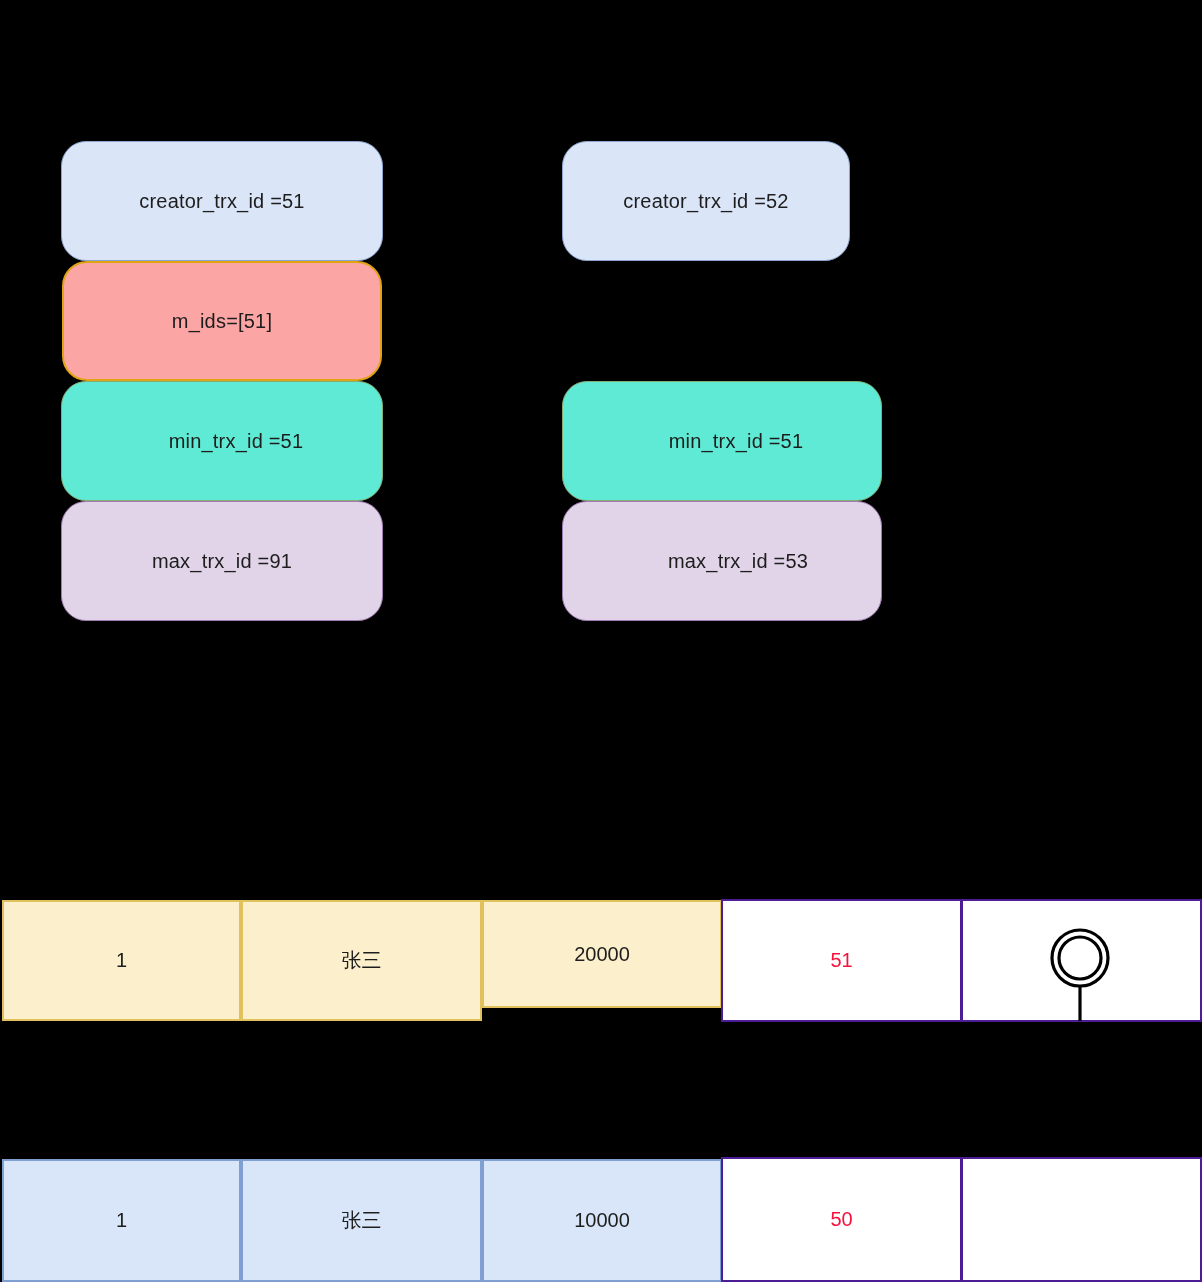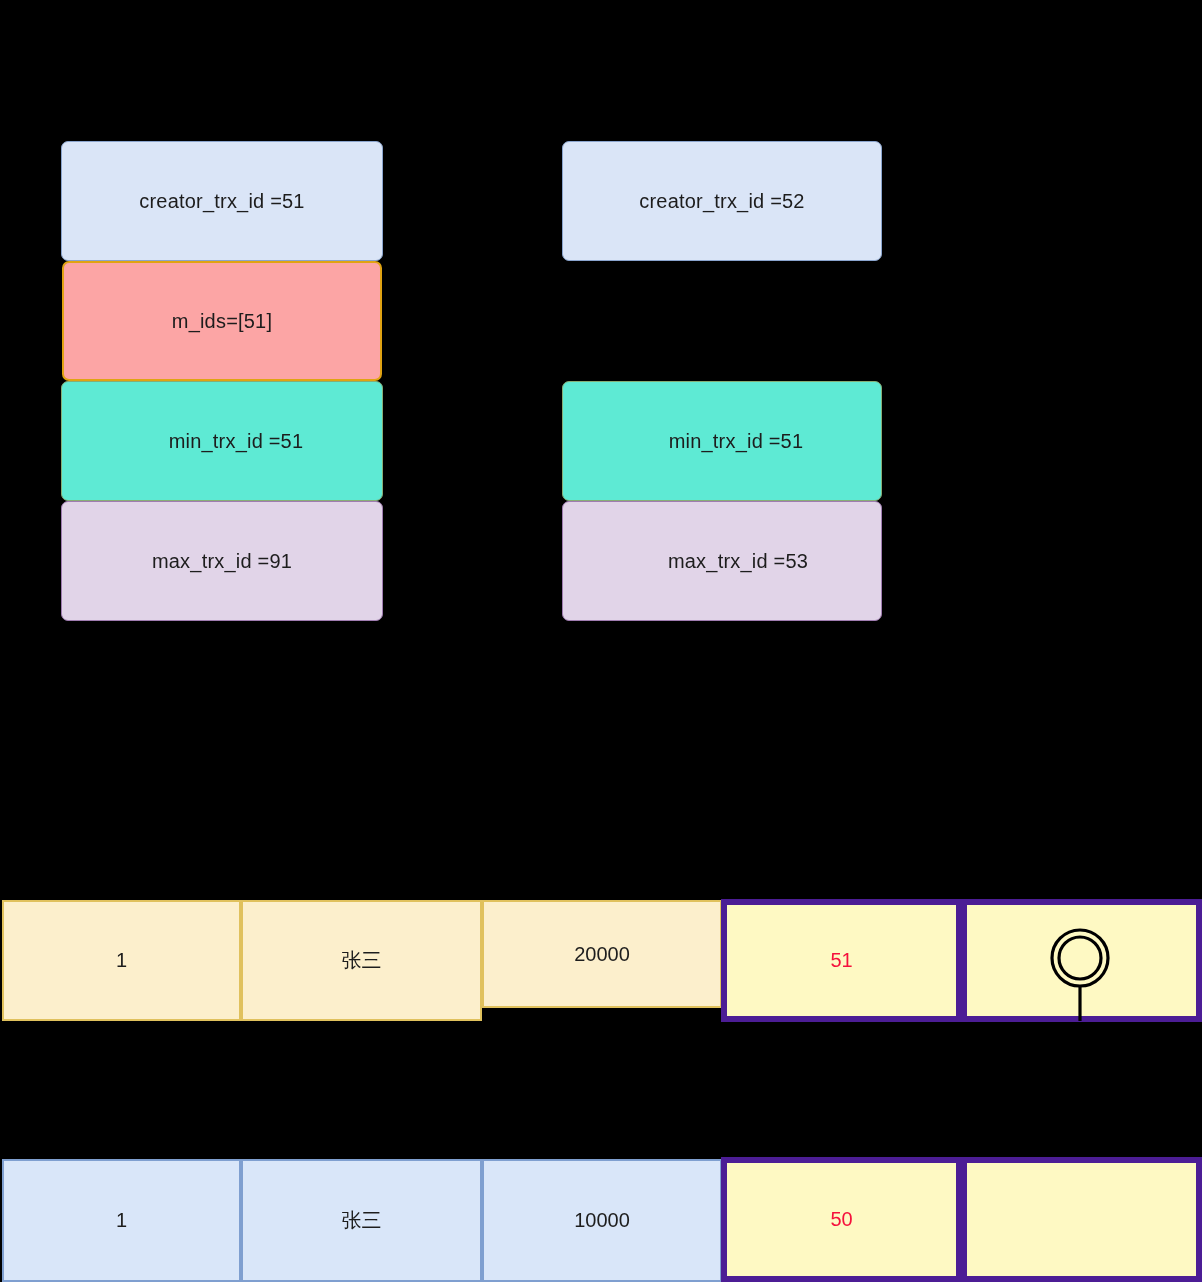--- a/index.html
+++ b/index.html
@@ -15,21 +15,21 @@
     overflow: hidden;
     font-family: "Liberation Sans", "DejaVu Sans", sans-serif;
   }
 
   
   .stack { position: absolute; }
 
   .card {
     position: absolute;
     box-sizing: border-box;
-    border-radius: 7px;
+    border-radius: 25px;
     border: 1.6px solid;
     display: flex;
     align-items: center;
     justify-content: center;
     font-size: 20px;
     color: #1d1d1d;
     letter-spacing: 0.2px;
     white-space: nowrap;
   }
 
@@ -73,22 +73,22 @@
     background: #fcefcc;
     border: 2px solid #e0c15d;
   }
   
   .cell-blue {
     background: #d9e6f9;
     border: 2px solid #7f9fd0;
   }
   
   .cell-white {
-    background: #fef9c3;
-    border: 6px solid #4c1d95;
+    background: #ffffff;
+    border: 2px solid #4c1d95;
   }
 
   .trx-val { color: #f5113c; font-size: 20px; }
 
   .rollptr-icon {
     position: absolute;
     pointer-events: none;
   }
 </style>
 </head>
@@ -110,21 +110,21 @@
       <span>min_trx_id =51</span>
     </div>
 
     <div class="card card-max" style="left:61px; top:501px; width:322px; height:120px;">
       <span>max_trx_id =91</span>
     </div>
   </div>
 
   <div class="stack" style="left:0; top:0; width:1202px; height:640px;">
 
-    <div class="card card-creator" style="left:562px; top:141px; width:320px; height:120px;">
+    <div class="card card-creator" style="left:562px; top:141px; width:288px; height:120px;">
       <span>creator_trx_id =52</span>
     </div>
 
 
     <div class="card card-min" style="left:562px; top:381px; width:320px; height:120px;">
       <span>min_trx_id =51</span>
     </div>
 
     <div class="card card-max" style="left:562px; top:501px; width:320px; height:120px;padding-left:32px;">
       <span>max_trx_id =53</span>

